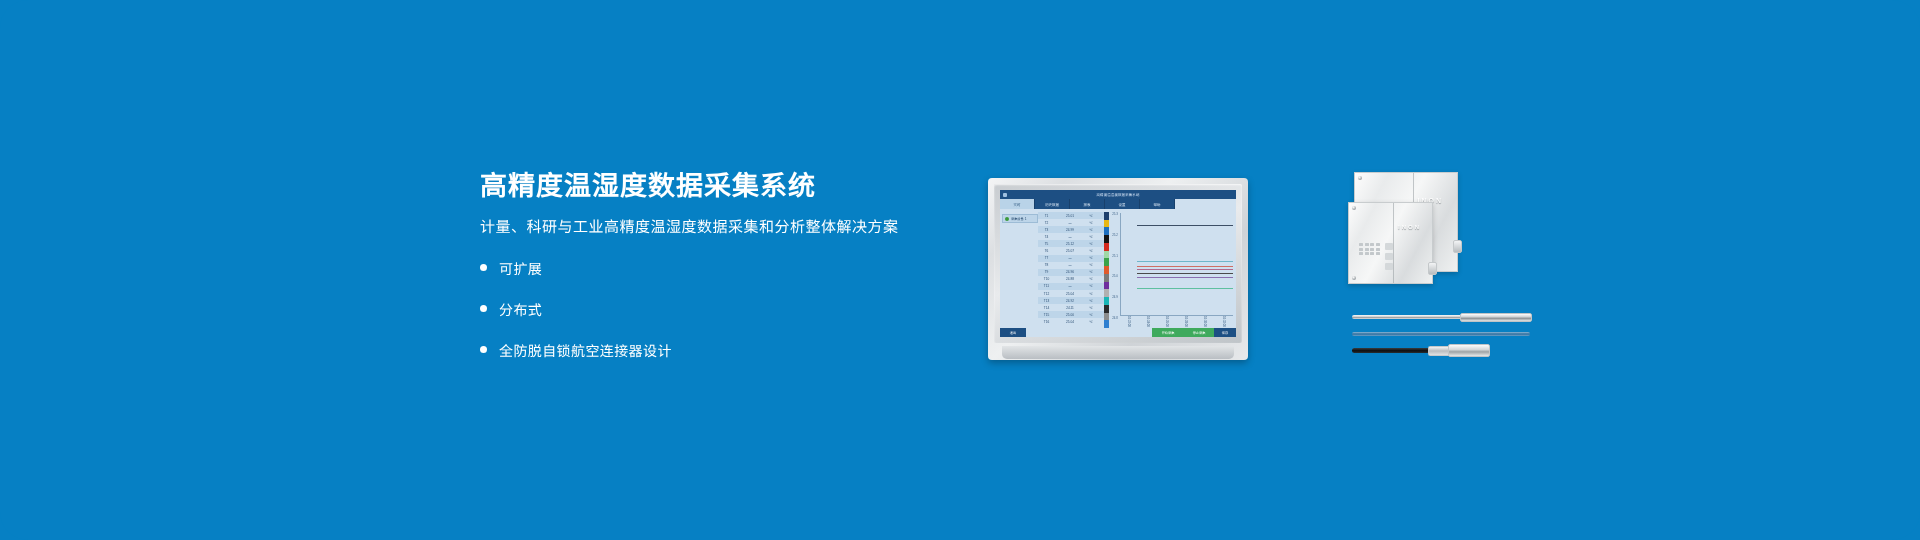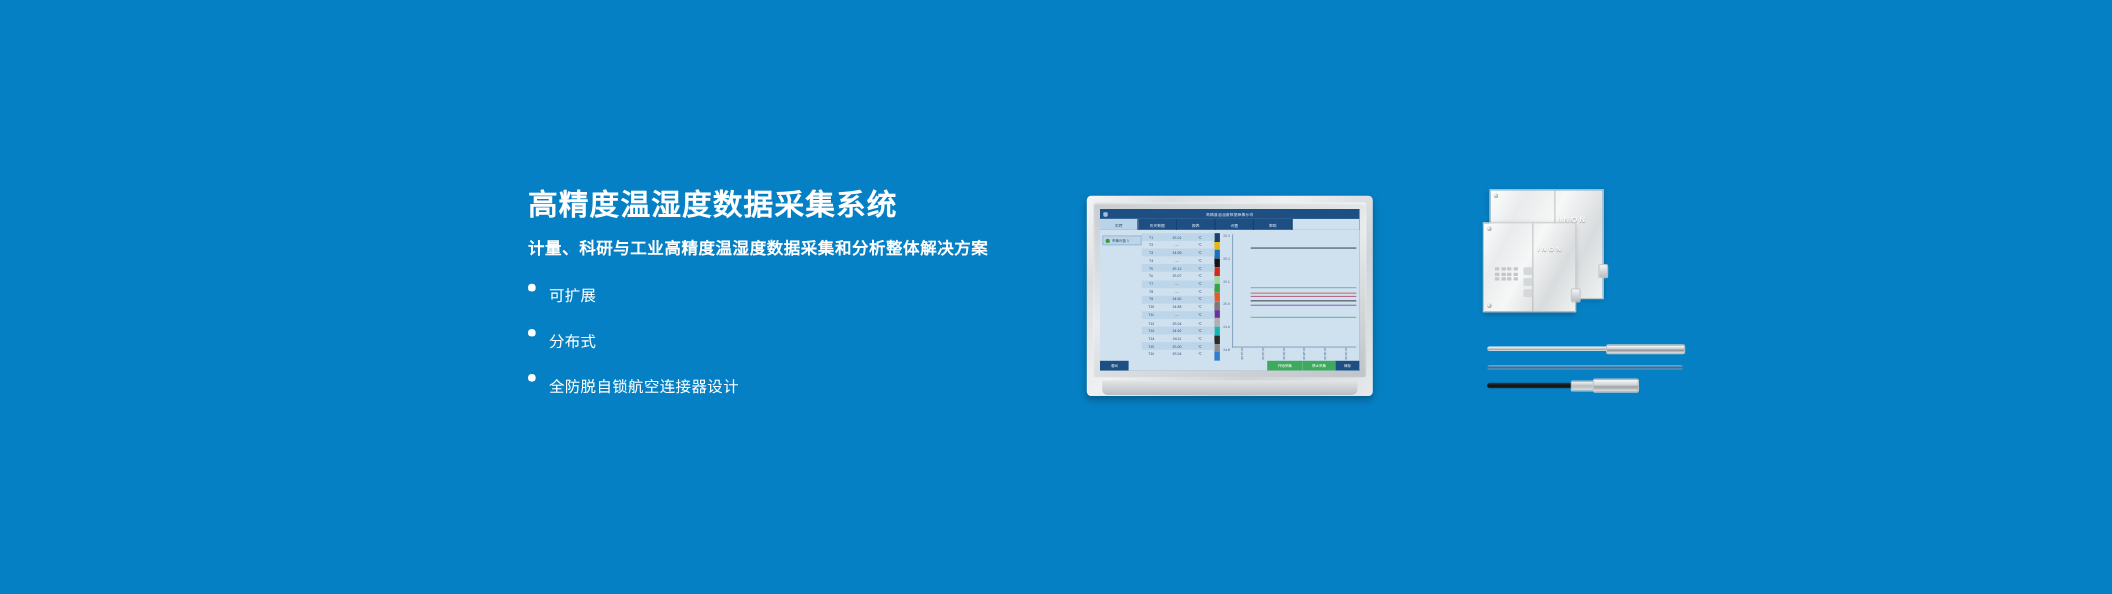--- a/index.html
+++ b/index.html
@@ -35,34 +35,35 @@
     font-size: 27px;
     font-weight: bold;
     letter-spacing: 1px;
     line-height: 1.1;
     margin: 0 0 16px 0;
     color: #ffffff;
     white-space: nowrap;
   }
   .subhead {
     font-size: 15px;
-    font-weight: bold;
+    font-weight: normal;
     line-height: 1.2;
     margin: 0 0 22px 0;
     color: #ffffff;
     letter-spacing: .5px;
     white-space: nowrap;
   }
   .feature-list {
     list-style: none;
     margin: 0;
     padding: 0;
   }
   .feature-item {
     display: flex;
+    align-items: center;
     font-size: 14px;
     color: #ffffff;
     margin-bottom: 21px;
     letter-spacing: .4px;
   }
   .bullet-dot {
     width: 7px;
     height: 7px;
     border-radius: 50%;
     background: #ffffff;

